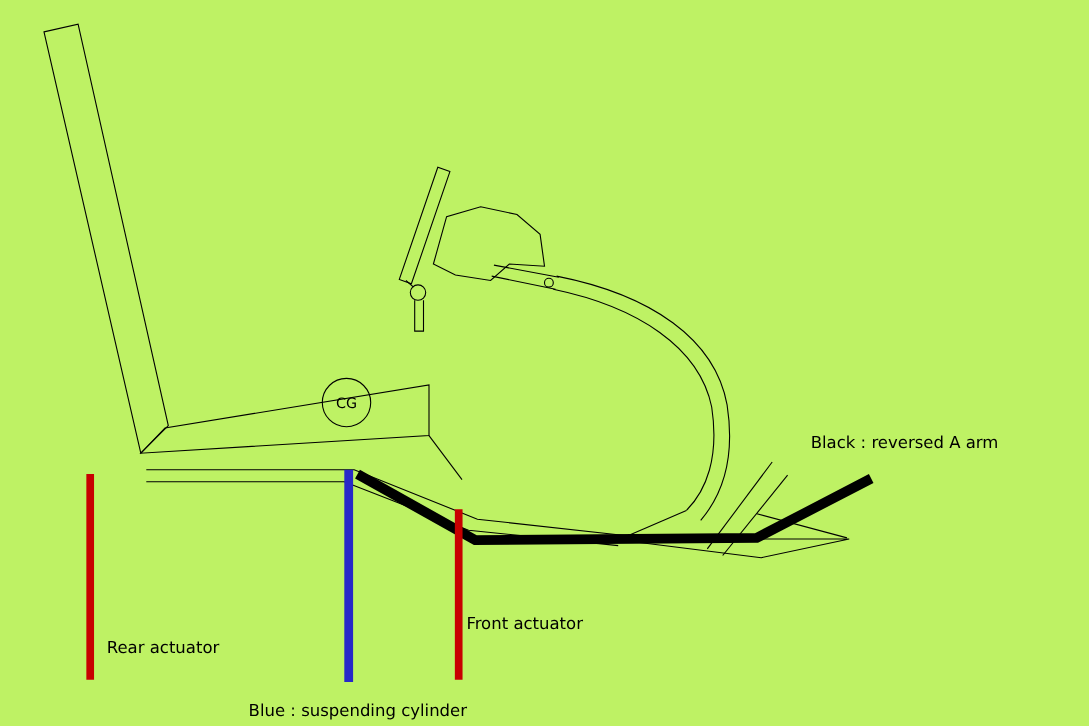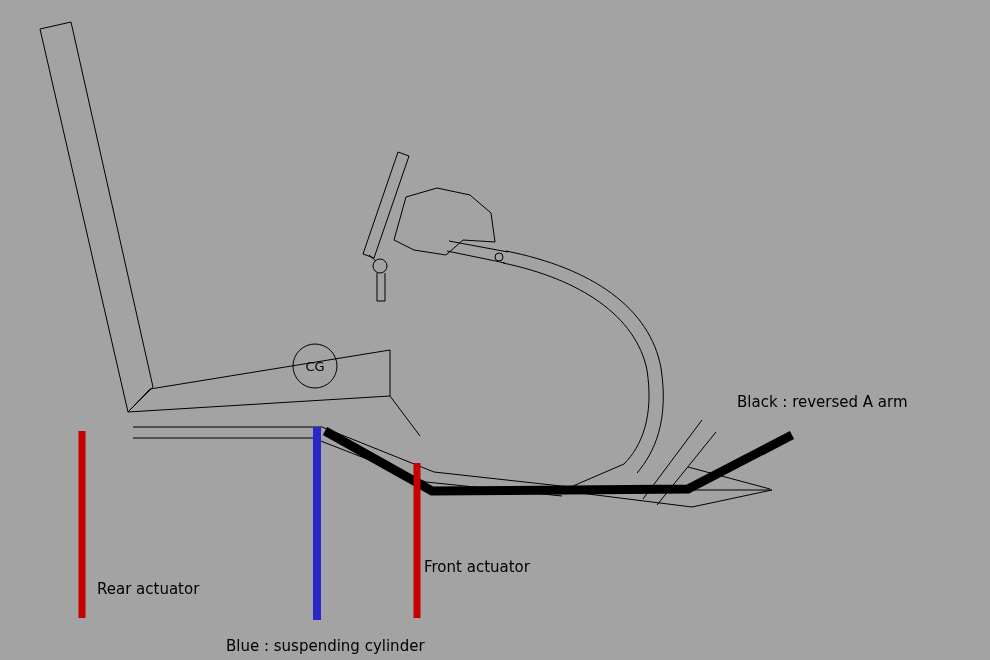--- a/index.html
+++ b/index.html
@@ -5,21 +5,21 @@
   html, body {
     margin: 0;
     padding: 0;
     background: #ffffff;
     font-family: "DejaVu Sans", "Liberation Sans", sans-serif;
   }
   .stage {
     position: relative;
     width: 990px;
     height: 660px;
-    background: #a3a3a3;
+    background: #bef264;
     overflow: hidden;
   }
   svg { display: block; }
   text {
     font-family: "DejaVu Sans", "Liberation Sans", sans-serif;
     font-size: 15px;
     fill: #000000;
   }
   text.cg {
     font-size: 13px;

